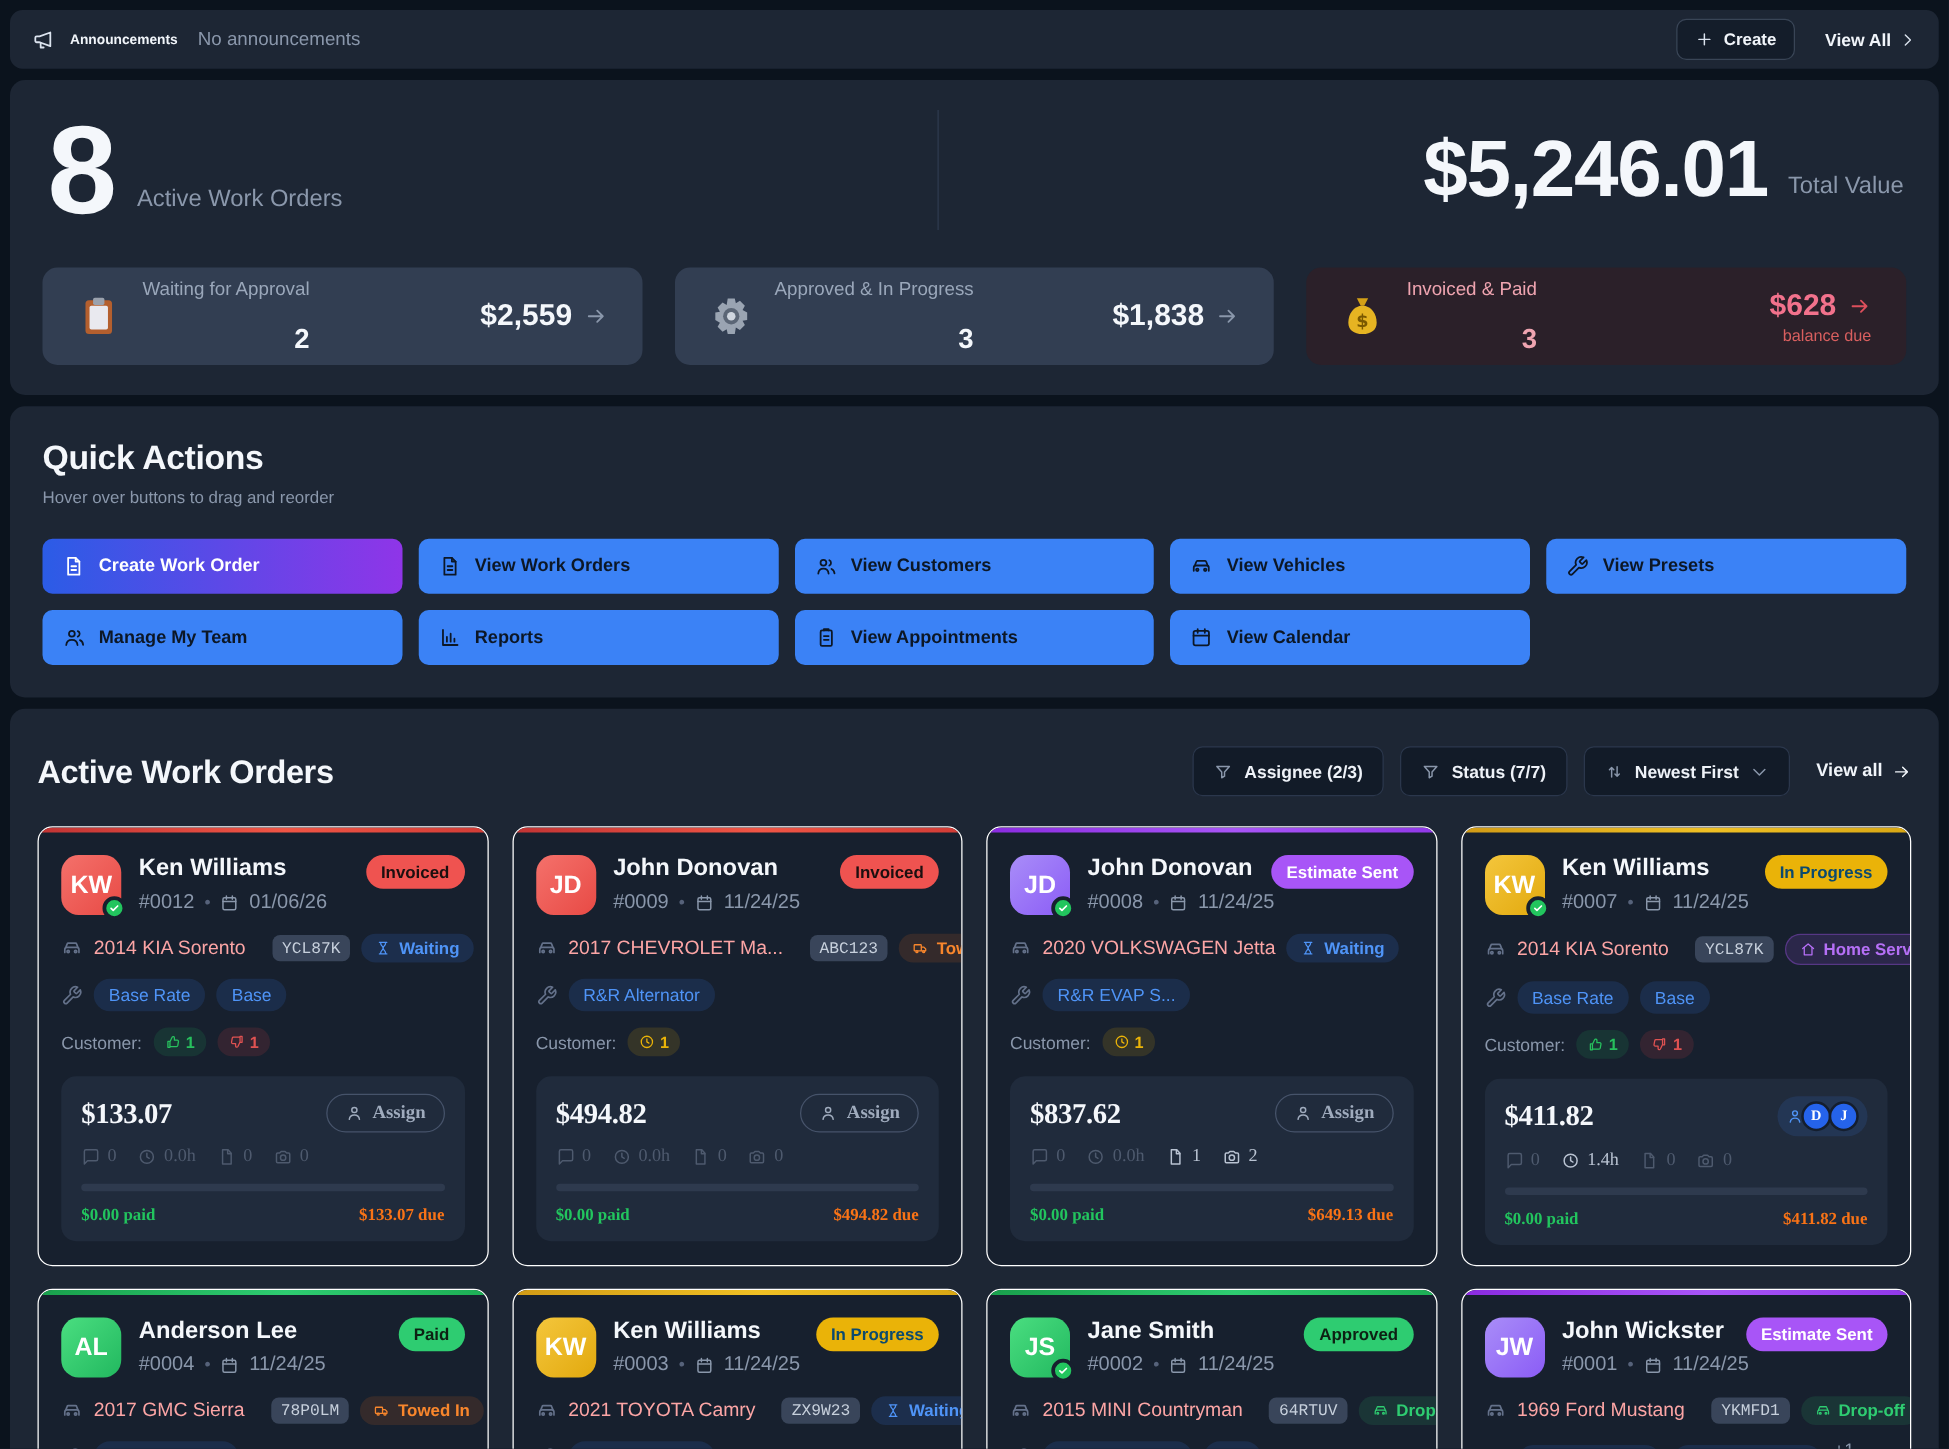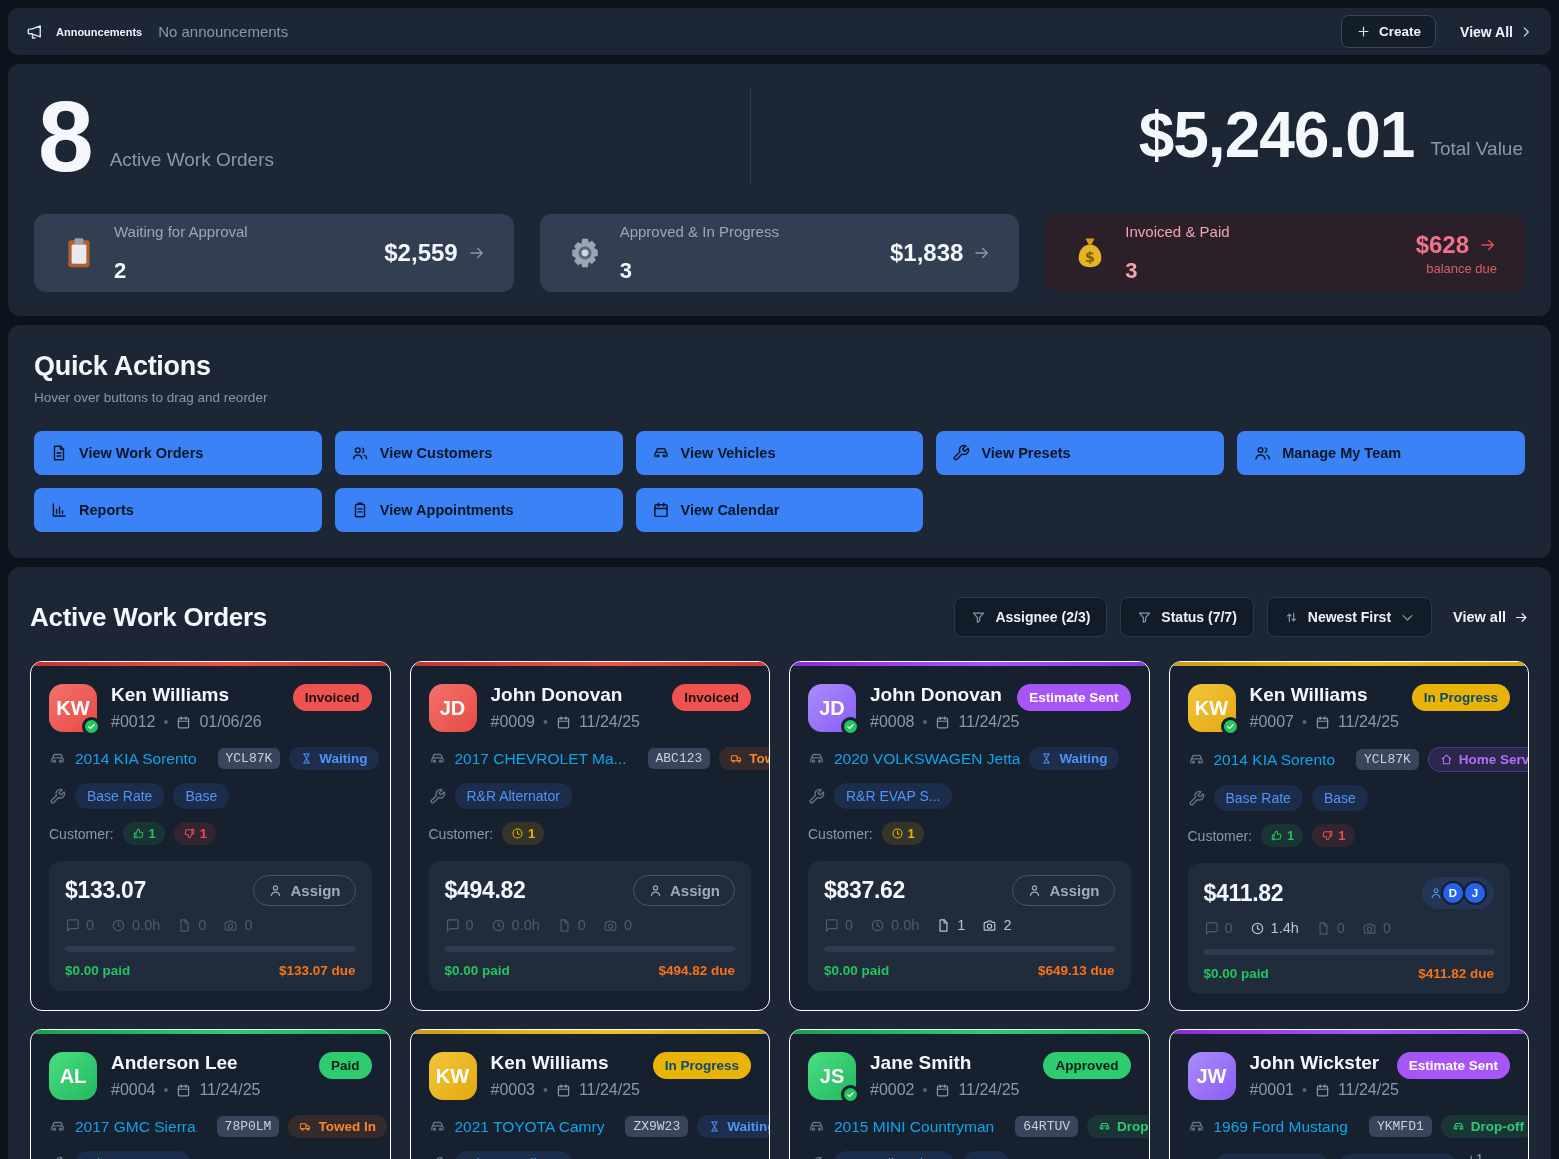--- a/index.html
+++ b/index.html
@@ -33,21 +33,21 @@
   .big-count { font-size:100px; font-weight:bold; line-height:0.82; letter-spacing:-2px; color:#f4f7fb; }
   .big-count-label { font-size:19px; color:#8a97ab; padding-bottom:6px; }
   .hl-divider { width:1px; height:96px; background:#2e3a4e; }
   .hl-right { flex:1; display:flex; justify-content:flex-end; align-items:flex-end; gap:16px; padding-right:2px; }
   .big-total { font-size:64px; font-weight:bold; letter-spacing:-1px; color:#f4f7fb; line-height:0.9; }
   .big-total-label { font-size:19px; color:#8a97ab; padding-bottom:5px; }
   .stat-row { display:flex; gap:26px; margin-top:30px; }
   .stat-card { flex:1; height:78px; display:flex; align-items:center; gap:18px; padding:0 28px;
     border-radius:12px; background:#323e52; cursor:pointer; }
   .stat-ic { font-size:34px; }
-  .stat-col { display:flex; flex-direction:column; gap:18px; }
+  .stat-col { display:flex; flex-direction:column; gap:18px;align-items:flex-end; }
   .stat-label { font-size:15px; color:#9aa7ba; }
   .stat-count { font-size:22px; font-weight:bold; color:#f4f7fb; }
   .stat-right { margin-left:auto; display:flex; flex-direction:column; align-items:flex-end; gap:2px; }
   .stat-amt-row { display:flex; align-items:center; gap:10px; }
   .stat-amount { font-size:24px; font-weight:bold; color:#f4f7fb; }
   .stat-arrow { font-size:18px; color:#8a97ab; }
   .stat-card.danger { background:#2b2029; }
   .stat-card.danger .stat-label, .stat-card.danger .stat-count { color:#efa4b0; }
   .stat-card.danger .stat-amount { color:#f2728c; }
   .stat-card.danger .stat-arrow { color:#dd4f5c; }
@@ -101,42 +101,42 @@
   .dot::before { content:"•"; color:#56627a; font-size:14px; }
   .status-badge { margin-left:auto; align-self:flex-start; border-radius:999px; padding:6px 12px;
     font-size:13.5px; font-weight:bold; white-space:nowrap; }
   .status-badge.red { background:#ef5350; color:#1c0f0f; }
   .status-badge.purple { background:#a855f7; color:#ffffff; }
   .status-badge.gold { background:#eab308; color:#0c4a6e; }
   .status-badge.green { background:#2ecc71; color:#0d2113; }
 
   .wo-row { display:flex; align-items:center; gap:9px; margin-top:15px; flex-wrap:nowrap; }
   .wo-row .row-ic { font-size:17px; color:#64718a; }
-  .veh-name { font-size:15.5px; color:#0ea5e9; white-space:nowrap; }
+  .veh-name { font-size:15.5px; color:#fca5a5; white-space:nowrap; }
   .plate { background:#39455a; color:#c7d0dc; font-family:"Liberation Mono","DejaVu Sans Mono",monospace;
     font-size:13px; padding:3px 8px; border-radius:6px; white-space:nowrap;margin-left:12px; }
   .vtag { display:inline-flex; align-items:center; gap:6px; border-radius:999px; padding:4px 11px;
     font-size:13.5px; font-weight:bold; white-space:nowrap; }
   .vtag .icn { font-size:13px; }
   .vtag.blue { background:rgba(59,130,246,.15); color:#4f94f7; }
   .vtag.orange { background:rgba(249,115,22,.13); color:#f8862c; }
   .vtag.pur { background:rgba(168,85,247,.14); color:#b56ff6; border:1px solid rgba(168,85,247,.35); }
   .vtag.grn { background:rgba(46,204,113,.12); color:#2ecc71; }
   .svc-pill { background:rgba(59,130,246,.14); color:#4f94f7; border-radius:999px; padding:5px 12px;
     font-size:14px; white-space:nowrap; cursor:pointer; }
   .svc-extra { color:#8a97ab; font-size:14.5px; }
   .cust-label { font-size:14px; color:#8a97ab; }
   .cchip { display:inline-flex; align-items:center; gap:4px; border-radius:999px; padding:4px 9px;
     font-size:13px; font-weight:bold; }
   .cchip .icn { font-size:13px; }
   .cchip.green { background:rgba(34,197,94,.13); color:#27c05d; }
   .cchip.red { background:rgba(239,68,68,.13); color:#e05252; }
   .cchip.gold { background:rgba(234,179,8,.14); color:#eab308; }
 
-  .money { margin-top:16px; background:#202b3c; border-radius:12px; padding:14px 16px 13px; }
+  .money { margin-top:16px; background:#202b3c; border-radius:12px; padding:14px 16px 13px;font-family:Liberation Serif, serif; }
   .money-top { display:flex; align-items:center; }
   .money-total { font-size:23px; font-weight:bold; color:#f4f7fb; letter-spacing:-0.3px; }
   .assign-btn { margin-left:auto; display:flex; align-items:center; gap:7px; border:1.5px solid #46536a;
     border-radius:999px; padding:6px 14px; color:#9fabbd; font-size:15px; font-weight:bold; cursor:pointer; background:transparent; }
   .assign-btn .icn { font-size:15px; }
   .avstack { margin-left:auto; display:flex; align-items:center; gap:5px; background:rgba(59,130,246,.13);
     border-radius:999px; padding:4px 7px; }
   .avstack .icn { font-size:14px; color:#4f94f7; }
   .mini-av { width:24px; height:24px; border-radius:50%; background:#2563eb; border:2px solid #141e2e;
     display:flex; align-items:center; justify-content:center; font-size:11.5px; font-weight:bold; color:#fff; margin-left:-7px; }
@@ -267,20 +267,29 @@
       <span class="stat-sub">balance due</span>
     </div>
   </div>
     </div>
 </div>
 
 <div class="panel qa-panel">
   <div class="qa-title">Quick Actions</div>
   <div class="qa-sub">Hover over buttons to drag and reorder</div>
   <div class="qa-grid" id="qa-grid">
+  <div class="qa-btn primary">
+    <span class="icn ">
+          <svg viewBox="0 0 24 24" fill="none" stroke="currentColor" stroke-width="1.9" stroke-linecap="round" stroke-linejoin="round">
+            <path d="M6 3h8l4 4v14H6z"></path>
+            <path d="M14 3v4h4M9.5 12h5M9.5 16h5"></path>
+          </svg>
+        </span>
+    <span>Create Work Order</span>
+  </div>
   <div class="qa-btn ">
     <span class="icn ">
           <svg viewBox="0 0 24 24" fill="none" stroke="currentColor" stroke-width="1.9" stroke-linecap="round" stroke-linejoin="round">
             <path d="M6 3h8l4 4v14H6z"></path>
             <path d="M14 3v4h4M9.5 12h5M9.5 16h5"></path>
           </svg>
         </span>
     <span>View Work Orders</span>
   </div>
   <div class="qa-btn ">

